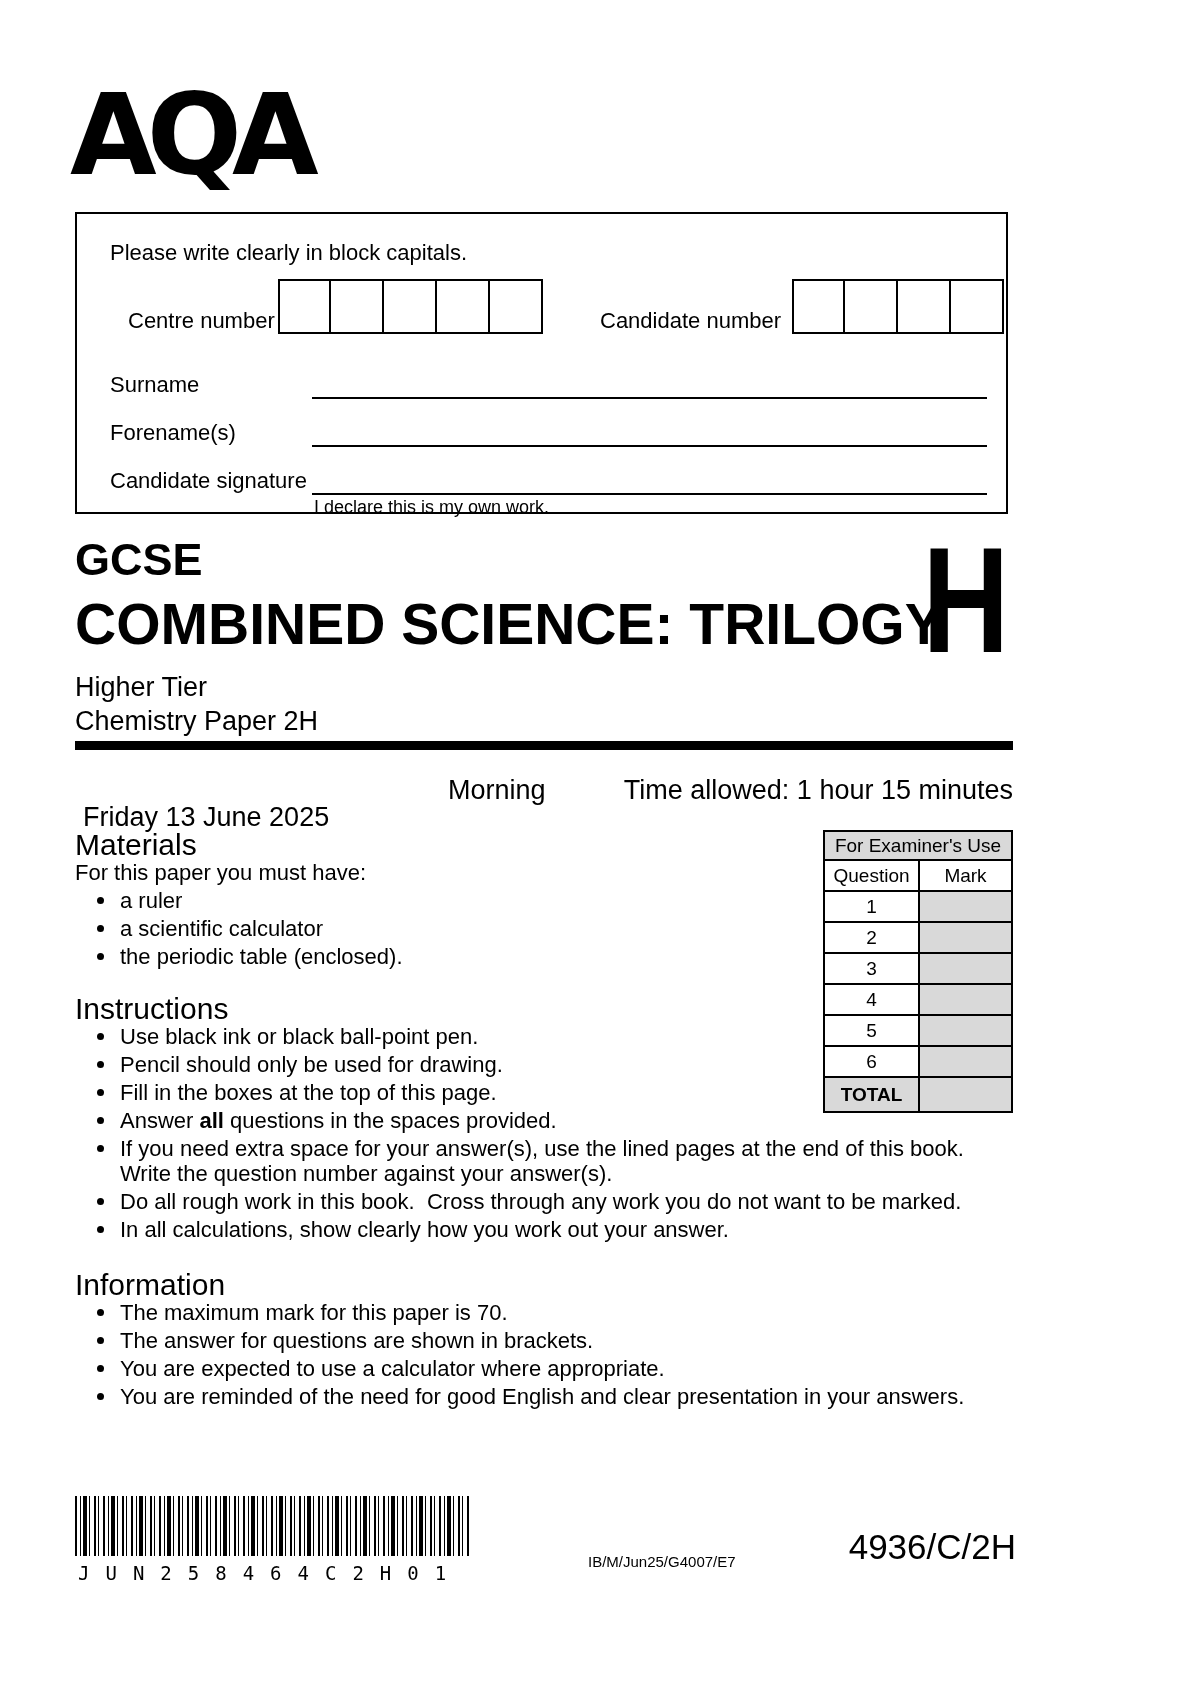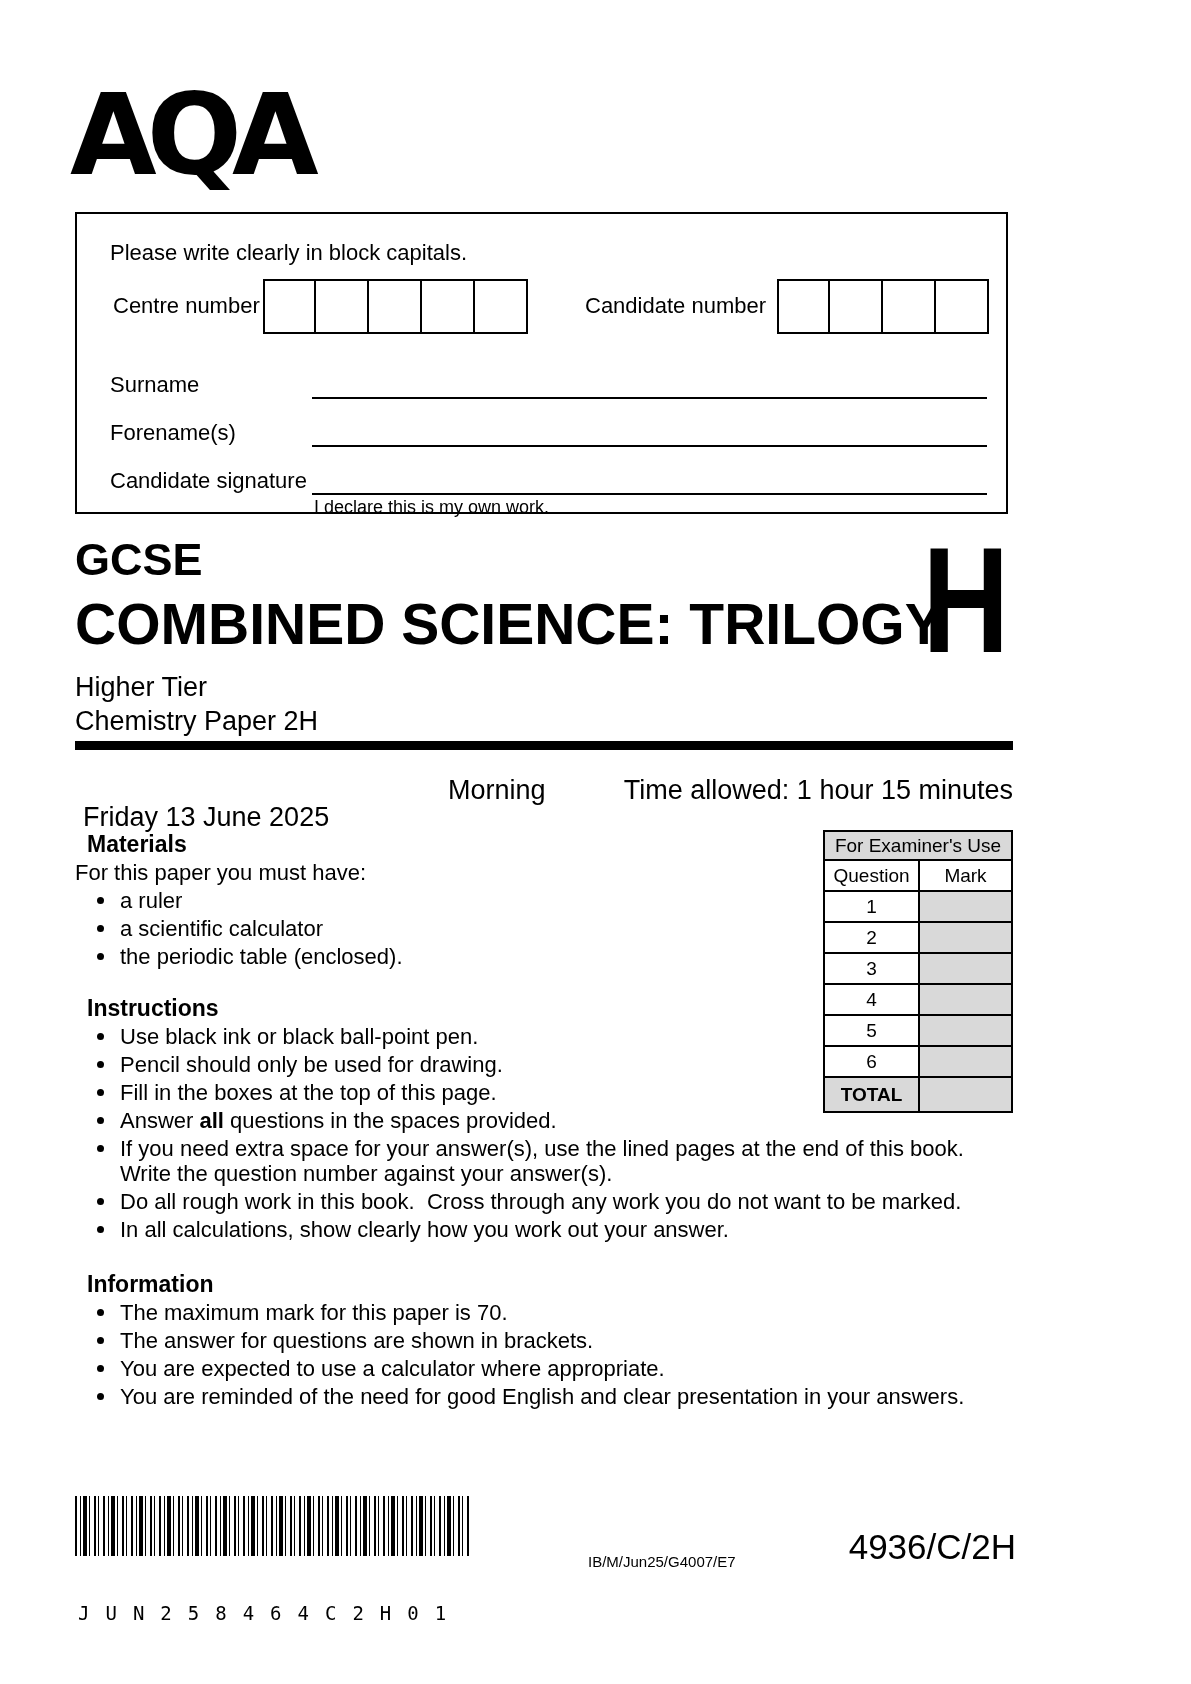--- a/index.html
+++ b/index.html
@@ -6,21 +6,21 @@
   body { background:#fff; font-family:"Liberation Sans","DejaVu Sans",sans-serif; color:#000; }
   .page { position:relative; width:1191px; height:1684px; background:#fff; overflow:hidden;padding-left:16px; }
 
   
   .logo { position:absolute; left:70px; top:88px; font-size:112px; font-weight:bold;
           letter-spacing:-10px; line-height:0.85; font-family:"DejaVu Sans","Liberation Sans",sans-serif; }
 
   
   .candidate-box { position:absolute; left:75px; top:212px; width:933px; height:302px; border:2px solid #000; }
   .cb-instruction { position:absolute; left:33px; top:26px; font-size:22px; }
-  .cb-numrow { position:absolute; left:36px; top:64px; height:56px; width:885px; display:flex; align-items:center; }
+  .cb-numrow { position:absolute; left:51px; top:64px; height:56px; width:885px; display:flex; align-items:flex-end; }
   .cb-label { font-size:22px; }
   .lbl-centre { width:150px; }
   .lbl-cand { margin-left:57px; width:192px; }
   .cells { display:flex; height:55px; }
   .cell { width:53px; height:55px; border:2px solid #000; background:#fff; }
   .cell + .cell { border-left:0; }
   .cb-fieldlabel { position:absolute; left:33px; font-size:22px; }
   .cb-line { position:absolute; left:235px; width:675px; border-bottom:2px solid #000; }
   .lab-surname { top:158px; } .line-surname { top:158px; height:27px; }
   .lab-forename { top:206px; } .line-forename { top:206px; height:27px; }
@@ -37,21 +37,21 @@
   .rule { position:absolute; left:75px; top:741px; width:938px; height:9px; background:#000; }
 
   
   .session { position:absolute; left:75px; top:772px; width:938px; height:36px; font-size:27px; line-height:36px; }
   .session .date { position:absolute; left:8px;margin-top:27px; }
   .session .tod { position:absolute; left:373px; }
   .session .allowed { position:absolute; right:0; }
 
   
   .main { position:absolute; left:75px; top:820px; width:938px; font-size:22px; line-height:25px; }
-  .sec-heading { font-size:23px; font-weight:bold; margin:0 0 3px 12px; }
+  .sec-heading { font-size:30px; font-weight:normal; margin:0 0 3px 0; }
   .materials-heading { margin-top:12px; }
   .instructions-heading { margin-top:27px; }
   .information-heading { margin-top:30px; }
   .intro { margin:0 0 2px 0; }
   .bullets { list-style:none; }
   .bullets li { position:relative; padding-left:45px; margin:3px 0; }
   .bullets .dot { position:absolute; left:22px; top:9px; width:7px; height:7px; border-radius:50%; background:#000; }
   .bullets .txt, .bullets .txt span, .bullets .txt b { white-space:pre-wrap; }
 
   
@@ -63,21 +63,21 @@
   .ex-table .t-total { height:35px; font-weight:bold; }
   .shaded { background:#d9d9d9; }
 
   
   .barcode { position:absolute; left:75px; top:1496px; width:395px; height:60px;
     background:repeating-linear-gradient(90deg,
       #000 0px,#000 2px,#fff 2px,#fff 5px,#000 5px,#000 6px,#fff 6px,#fff 8px,
       #000 8px,#000 12px,#fff 12px,#fff 14px,#000 14px,#000 15px,#fff 15px,#fff 19px,
       #000 19px,#000 21px,#fff 21px,#fff 23px,#000 23px,#000 24px,#fff 24px,#fff 28px); }
   .barcode-text { position:absolute; left:78px; top:1562px; font-family:"DejaVu Sans Mono","Liberation Mono",monospace;
-                  font-size:19px; letter-spacing:16px; white-space:nowrap;margin-top:40px; }
+                  font-size:19px; letter-spacing:16px; white-space:nowrap; }
   .ref-code { position:absolute; left:588px; top:1553px; font-size:15px; }
   .paper-code { position:absolute; right:175px; top:1527px; font-size:35px; }
 </style>
 </head>
 <body>
 
 <div class="page">
 
   <div class="logo">AQA</div>
 

